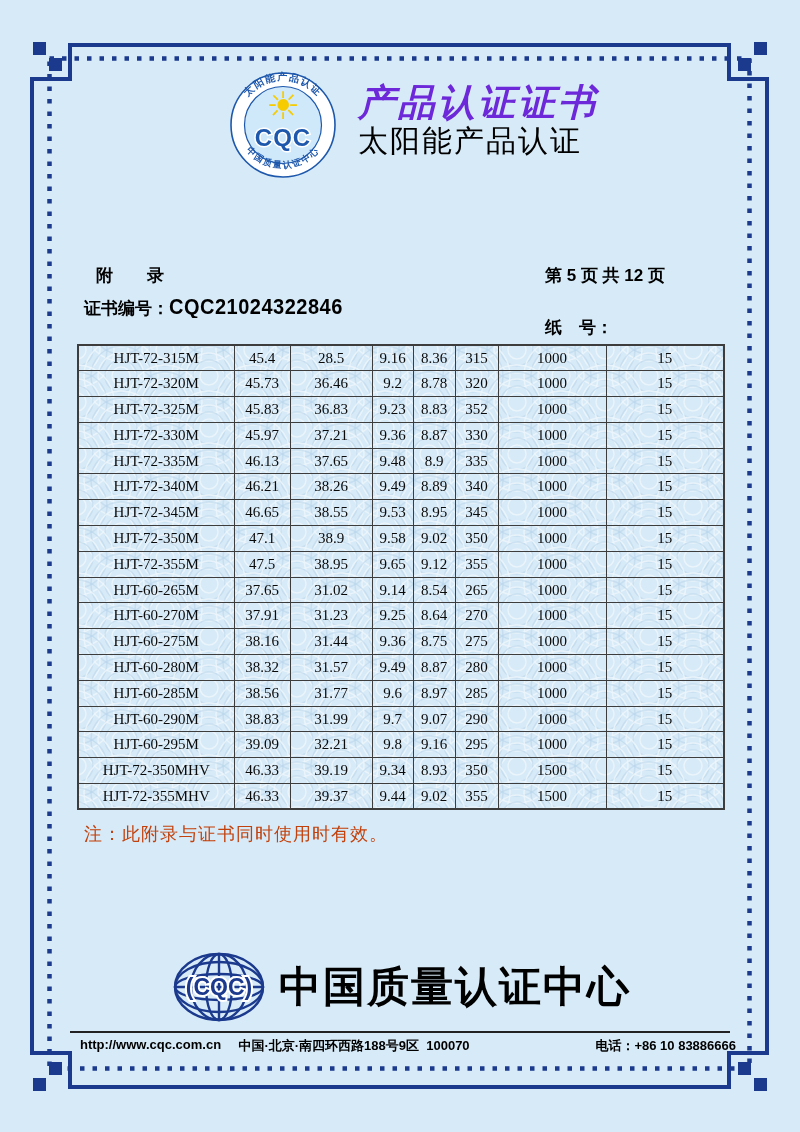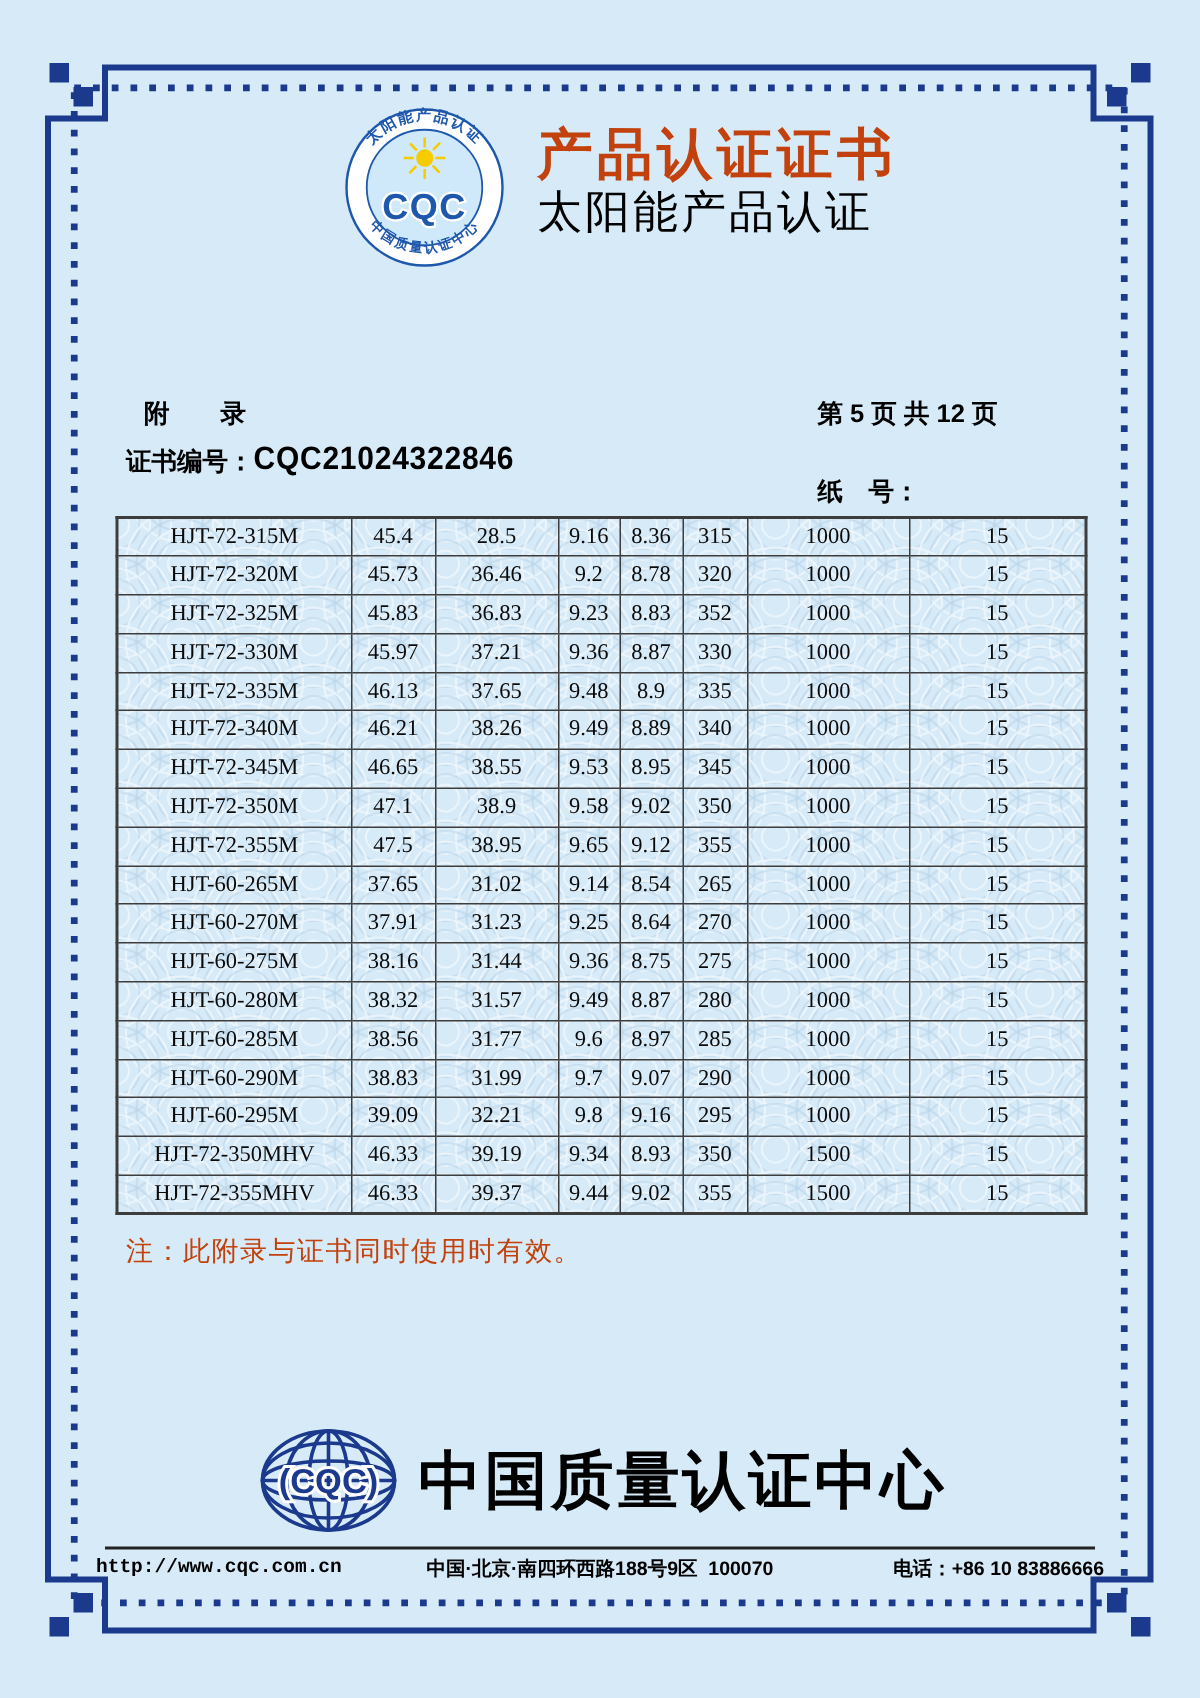--- a/index.html
+++ b/index.html
@@ -25,21 +25,21 @@
   
   .border-svg{position:absolute;left:0;top:0;width:800px;height:1132px;pointer-events:none;}
   .navy-stroke{stroke:var(--navy);fill:none;}
   .corner-sq{fill:var(--navy);}
 
   
   .badge-svg{position:absolute;left:228px;top:70px;width:110px;height:110px;}
   .badge-arc-text{fill:var(--badge-blue);font-size:10px;font-weight:bold;letter-spacing:1.5px;}
   .badge-cqc{fill:var(--badge-blue);font-size:24px;font-weight:bold;stroke:#ffffff;stroke-width:3px;paint-order:stroke;letter-spacing:1px;}
   .sun-glyph{font-size:38px;fill:var(--sun);}
-  .cert-title{position:absolute;left:358px;top:78px;font-size:37px;font-weight:bold;letter-spacing:3px;color:#c2410c;}
+  .cert-title{position:absolute;left:358px;top:78px;font-size:37px;font-weight:bold;letter-spacing:3px;color:#6d28d9;font-style:italic;}
   .cert-subtitle{position:absolute;left:358px;top:121px;font-size:30px;letter-spacing:2px;color:#000;}
 
   
   .meta{position:absolute;font-size:17px;font-weight:bold;white-space:pre;color:#000;}
   .m-appendix{left:96px;top:264px;}
   .m-page{left:545px;top:264px;}
   .m-certno{left:84px;top:296px;display:flex;align-items:baseline;}
   .m-certno .num{font-size:20px;letter-spacing:.5px;transform:scaleY(1.08);transform-origin:bottom;}
   .m-paper{left:545px;top:296px;margin-top:20px;}
 
@@ -62,22 +62,22 @@
   
   .brand{position:absolute;left:0;top:942px;width:800px;height:90px;display:flex;justify-content:center;align-items:center;gap:10px;}
   .globe-svg{width:100px;height:76px;flex:0 0 auto;}
   .globe-line{stroke:var(--navy);fill:none;stroke-width:2.4;}
   .globe-cqc{fill:var(--navy);font-size:23px;font-weight:bold;stroke:#fff;stroke-width:4px;paint-order:stroke;}
   .org-name{font-size:42px;font-weight:600;letter-spacing:2px;color:#000;}
 
   
   .f-divider{position:absolute;left:70px;top:1031px;width:660px;height:2px;background:#222;}
   .f-text{position:absolute;top:1037px;font-size:13px;font-weight:bold;color:#000;white-space:pre;}
-  .f-web{left:64px;font-family:Liberation Mono, monospace;}
-  .f-addr{left:0;width:800px;text-align:center;}
+  .f-web{left:80px;font-family:Liberation Sans, sans-serif;}
+  .f-addr{left:0;width:708px;text-align:center;}
   .f-phone{right:64px;}
 </style>
 </head>
 <body>
 
 <div class="page">
 
   <svg class="border-svg" viewBox="0 0 800 1132">
     <path class="navy-stroke" stroke-width="4" d="M70 45 H729 V79 H767 V1053 H729 V1087 H70 V1053 H32 V79 H70 Z"></path>
     <rect class="navy-stroke" stroke-width="4.5" stroke-dasharray="4.5 8" x="49.5" y="58.5" width="700" height="1010"></rect>

